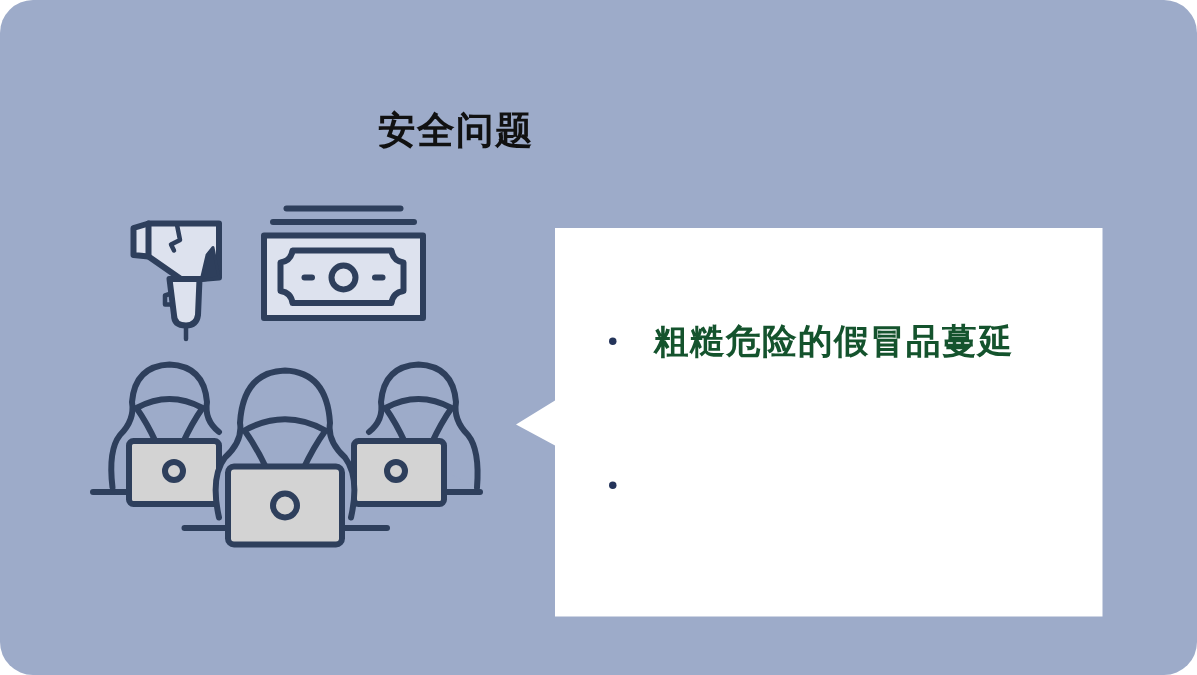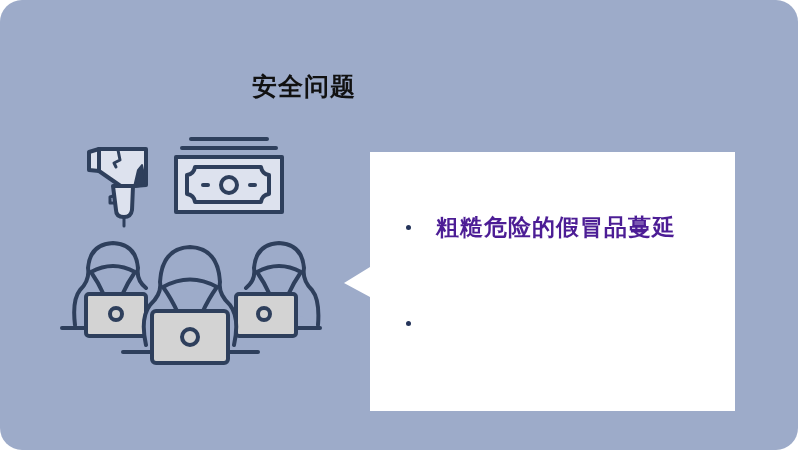--- a/index.html
+++ b/index.html
@@ -1,21 +1,21 @@
 <!DOCTYPE html>
 <html><head>
 <meta charset="utf-8">
 <style>
   html, body { margin:0; padding:0; background:#ffffff; }
   body { width:798px; height:450px; overflow:hidden; position:relative; font-family:"DejaVu Sans", sans-serif; }
   .slide { position:absolute; left:0; top:0; width:798px; height:450px; background:#9dabc9; border-radius:22px; overflow:hidden; }
   .title { position:absolute; left:252px; top:70px; font-size:25px; font-weight:bold; color:#111111; letter-spacing:1px; white-space:nowrap; }
   .icons { position:absolute; left:0; top:0; width:798px; height:450px; }
   .callout { position:absolute; left:0; top:0; width:798px; height:450px; }
-  .bullet { position:absolute; display:flex; align-items:center; font-weight:bold; color:#4c1d95; font-size:23px; white-space:nowrap; letter-spacing:1px; }
+  .bullet { position:absolute; display:flex; align-items:center; font-weight:bold; color:#14532d; font-size:23px; white-space:nowrap; letter-spacing:1px; }
   .bullet .dot { width:5px; height:5px; border-radius:50%; background:#24345a; margin-right:25px; }
   .b1 { left:406px; top:212px; }
   .b2 { left:406px; top:321px; }
 </style>
 </head>
 <body>
 
 <div class="slide">
 
   <div class="title">安全问题</div>

